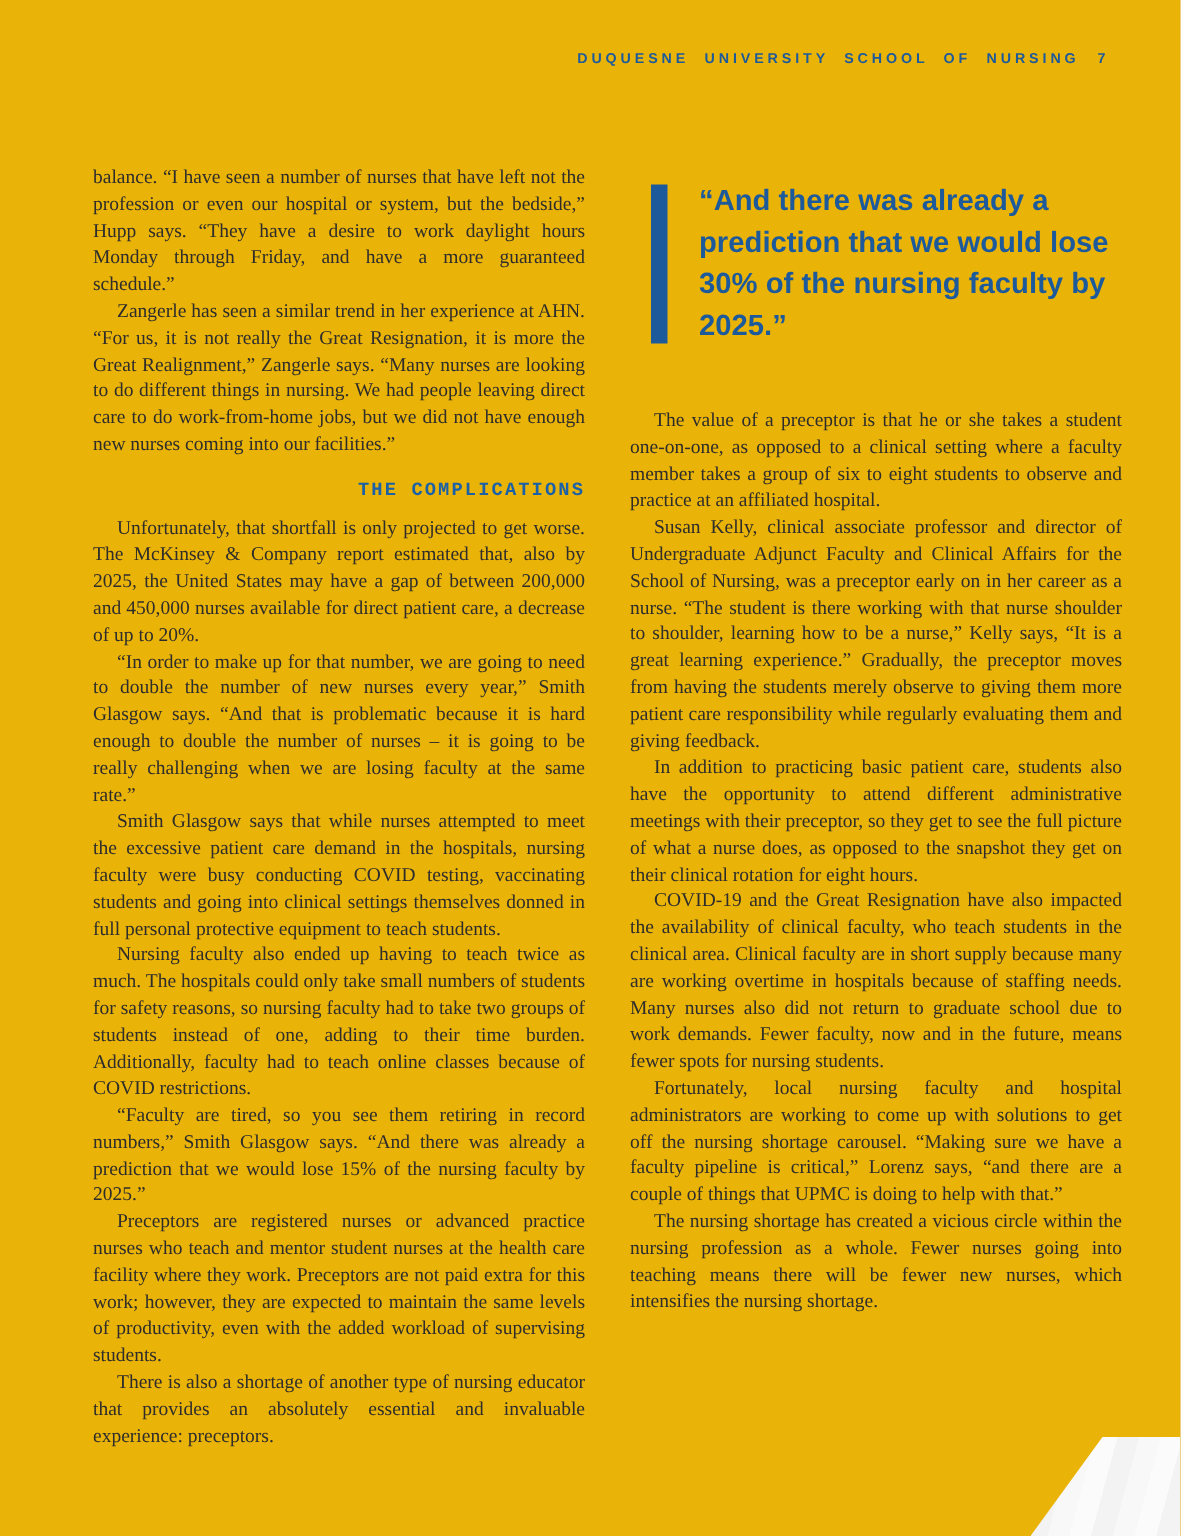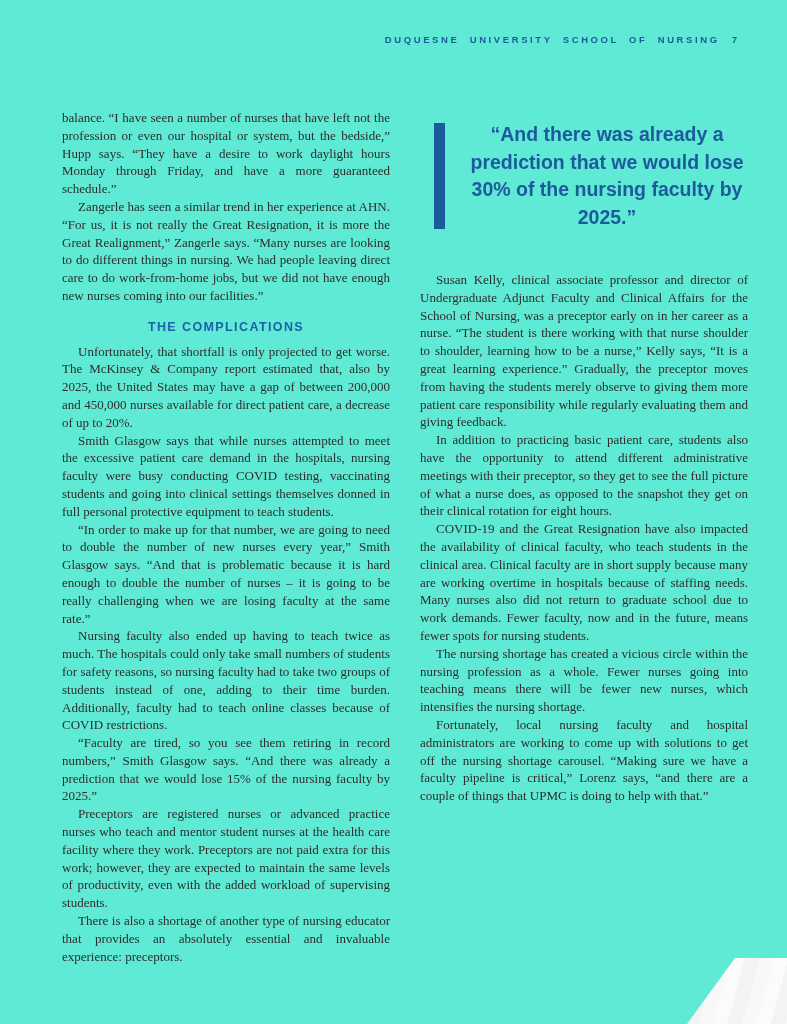--- a/index.html
+++ b/index.html
@@ -1,21 +1,21 @@
 <!DOCTYPE html>
 <html><head>
 <meta charset="utf-8">
 <style>
   html, body { margin: 0; padding: 0; background: #e8e8e8; }
   .page {
     position: relative;
     width: 787px;
     height: 1024px;
     margin: 0 auto;
-    background: #5eead4;
+    background: #eab308;
     overflow: hidden;
     font-family: "Liberation Serif", serif;
   }
 
   
   .running-header {
     position: absolute;
     top: 34px;
     right: 50px;
     font-family: "Liberation Sans", sans-serif;
@@ -39,48 +39,48 @@
     text-align: justify;
     margin-top: 39px;
   }
   .col-left  { left: 62px; }
   .col-right { left: 420px; }
 
   .col p { margin: 0; text-indent: 16px; }
   .col p.cont { text-indent: 0; }
 
   .section-heading {
-    font-family: Liberation Sans, sans-serif;
+    font-family: Liberation Mono, monospace;
     font-size: 12.5px;
     font-weight: bold;
     letter-spacing: 1.4px;
     color: #1b61a7;
     margin: 14px 0 6px 0;
-    text-align: center;
+    text-align: right;
   }
 
   
   .pull-quote {
     display: flex;
     align-items: stretch;
     margin: 12px 0 40px 14px;
   }
   .pull-quote .bar {
     flex: 0 0 11px;
     background: #1d5a9c;
     margin: 2px 0;
   }
   .pull-quote .quote-text {
     padding-left: 21px;
     font-family: "Liberation Sans", sans-serif;
     font-size: 19.5px;
     line-height: 27.5px;
     font-weight: bold;
     color: #1d5a9c;
-    text-align: center;
+    text-align: left;
   }
 
   
   .corner-art {
     position: absolute;
     right: 0;
     bottom: 0;
     width: 100px;
     height: 66px;
     overflow: hidden;
@@ -100,35 +100,36 @@
 
   <div class="running-header">
     <span>DUQUESNE UNIVERSITY SCHOOL OF NURSING</span><span class="pageno">7</span>
   </div>
 
   <div class="col col-left">
     <p class="cont">balance. “I have seen a number of nurses that have left not the profession or even our hospital or system, but the bedside,” Hupp says. “They have a desire to work daylight hours Monday through Friday, and have a more guaranteed schedule.”</p>
     <p>Zangerle has seen a similar trend in her experience at AHN. “For us, it is not really the Great Resignation, it is more the Great Realignment,” Zangerle says. “Many nurses are looking to do different things in nursing. We had people leaving direct care to do work-from-home jobs, but we did not have enough new nurses coming into our facilities.”</p>
     <div class="section-heading">THE COMPLICATIONS</div>
     <p>Unfortunately, that shortfall is only projected to get worse. The McKinsey &amp; Company report estimated that, also by 2025, the United States may have a gap of between 200,000 and 450,000 nurses available for direct patient care, a decrease of up to 20%.</p>
+    <p>“In order to make up for that number, we are going to need to double the number of new nurses every year,” Smith Glasgow says. “And that is problematic because it is hard enough to double the number of nurses – it is going to be really challenging when we are losing faculty at the same rate.”</p>
     <p>Smith Glasgow says that while nurses attempted to meet the excessive patient care demand in the hospitals, nursing faculty were busy conducting COVID testing, vaccinating students and going into clinical settings themselves donned in full personal protective equipment to teach students.</p>
-    <p>“In order to make up for that number, we are going to need to double the number of new nurses every year,” Smith Glasgow says. “And that is problematic because it is hard enough to double the number of nurses – it is going to be really challenging when we are losing faculty at the same rate.”</p>
     <p>Nursing faculty also ended up having to teach twice as much. The hospitals could only take small numbers of students for safety reasons, so nursing faculty had to take two groups of students instead of one, adding to their time burden. Additionally, faculty had to teach online classes because of COVID restrictions.</p>
     <p>“Faculty are tired, so you see them retiring in record numbers,” Smith Glasgow says. “And there was already a prediction that we would lose 15% of the nursing faculty by 2025.”</p>
     <p>Preceptors are registered nurses or advanced practice nurses who teach and mentor student nurses at the health care facility where they work. Preceptors are not paid extra for this work; however, they are expected to maintain the same levels of productivity, even with the added workload of supervising students.</p>
     <p>There is also a shortage of another type of nursing educator that provides an absolutely essential and invaluable experience: preceptors.</p>
   </div>
 
   <div class="col col-right">
     <div class="pull-quote">
       <div class="bar"></div>
       <div class="quote-text">“And there was already a prediction that we would lose 30% of the nursing faculty by 2025.”</div>
     </div>
+    <p>The value of a preceptor is that he or she takes a student one-on-one, as opposed to a clinical setting where a faculty member takes a group of six to eight students to observe and practice at an affiliated hospital.</p>
     <p>Susan Kelly, clinical associate professor and director of Undergraduate Adjunct Faculty and Clinical Affairs for the School of Nursing, was a preceptor early on in her career as a nurse. “The student is there working with that nurse shoulder to shoulder, learning how to be a nurse,” Kelly says, “It is a great learning experience.” Gradually, the preceptor moves from having the students merely observe to giving them more patient care responsibility while regularly evaluating them and giving feedback.</p>
     <p>In addition to practicing basic patient care, students also have the opportunity to attend different administrative meetings with their preceptor, so they get to see the full picture of what a nurse does, as opposed to the snapshot they get on their clinical rotation for eight hours.</p>
     <p>COVID-19 and the Great Resignation have also impacted the availability of clinical faculty, who teach students in the clinical area. Clinical faculty are in short supply because many are working overtime in hospitals because of staffing needs. Many nurses also did not return to graduate school due to work demands. Fewer faculty, now and in the future, means fewer spots for nursing students.</p>
+    <p>Fortunately, local nursing faculty and hospital administrators are working to come up with solutions to get off the nursing shortage carousel. “Making sure we have a faculty pipeline is critical,” Lorenz says, “and there are a couple of things that UPMC is doing to help with that.”</p>
     <p>The nursing shortage has created a vicious circle within the nursing profession as a whole. Fewer nurses going into teaching means there will be fewer new nurses, which intensifies the nursing shortage.</p>
-    <p>Fortunately, local nursing faculty and hospital administrators are working to come up with solutions to get off the nursing shortage carousel. “Making sure we have a faculty pipeline is critical,” Lorenz says, “and there are a couple of things that UPMC is doing to help with that.”</p>
   </div>
 
   <div class="corner-art"></div>
 
 </div>
 
 </body></html>

